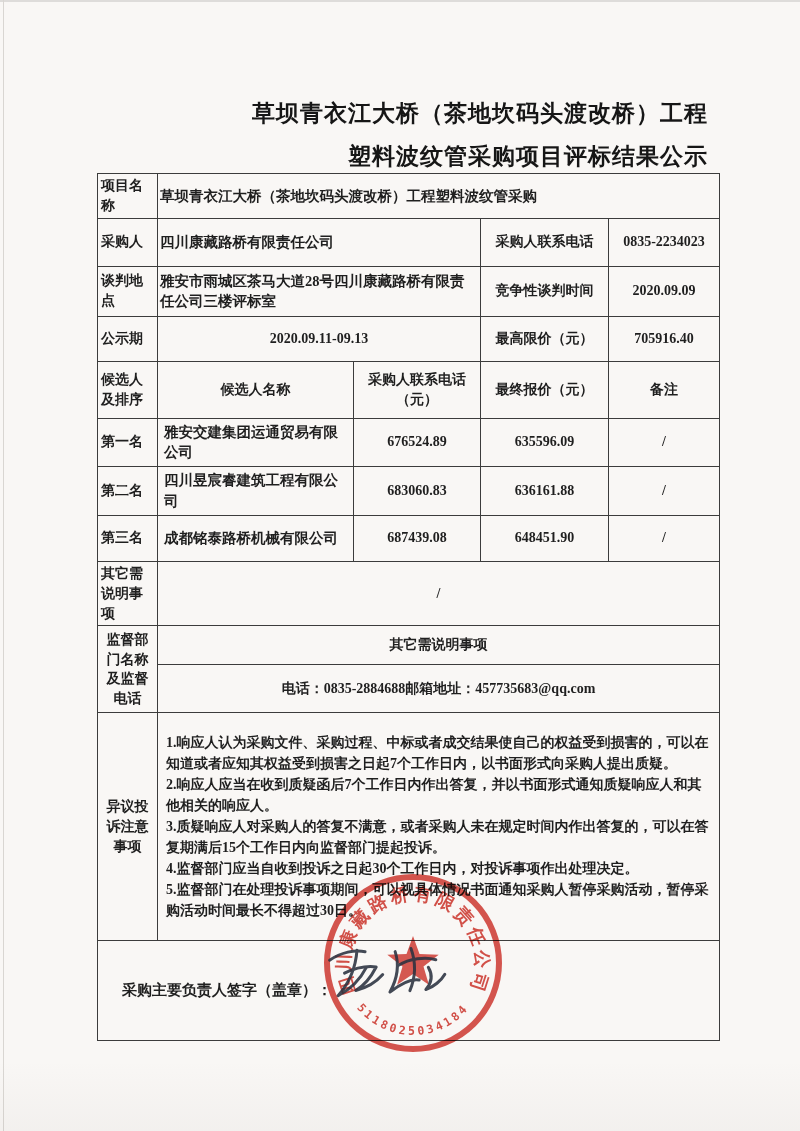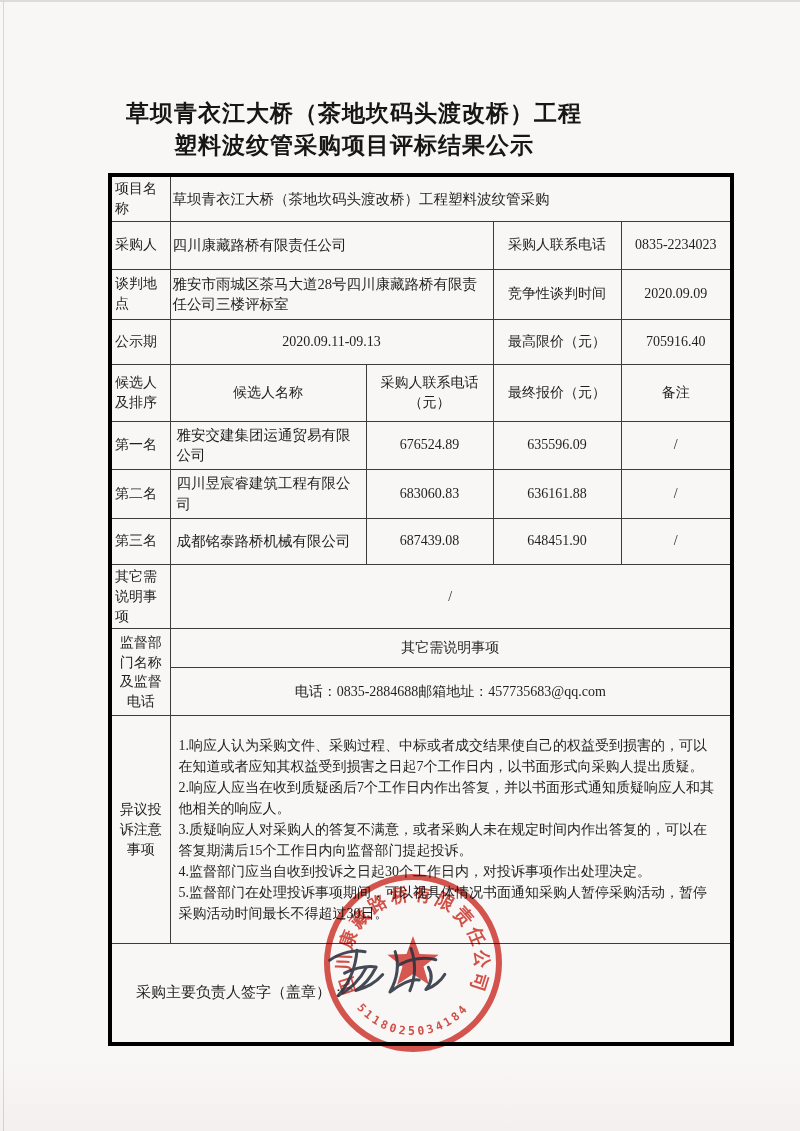--- a/index.html
+++ b/index.html
@@ -8,31 +8,32 @@
     background:#f9f7f5;
     font-family:"Liberation Serif", serif;
     color:#1f1f1f;
   }
   .scan-top-edge{position:absolute;left:0;top:0;width:100%;height:2px;background:#c9c6c2;opacity:.55;}
   .scan-left-edge{position:absolute;left:3px;top:0;width:1px;height:100%;background:#d9d6d2;}
   .scan-shade{position:absolute;left:0;bottom:0;width:100%;height:70px;
     background:linear-gradient(180deg, rgba(0,0,0,0) 0%, rgba(120,110,105,.05) 100%);}
 
   .doc-title{
-    position:absolute;left:0;width:708px;text-align:center;
+    position:absolute;left:0;width:708px;text-align:right;
     font-family:"Liberation Sans", sans-serif;
     font-weight:700;font-size:23px;letter-spacing:1px;color:#161616;
   }
   .doc-title.l1{top:98px;}
-  .doc-title.l2{top:130px;}
+  .doc-title.l2{top:141px;}
 
   table.result{
-    position:absolute;left:108px;top:173px;width:622px;
+    position:absolute;left:97px;top:173px;width:622px;
     border-collapse:collapse;table-layout:fixed;
-    border:4px solid #000000;
+    border:1px solid #000000;
+    font-weight:bold;
   }
   td{
     border:1px solid #3c3c3c;
     font-size:14px;line-height:1.42;
     padding:2px 5px;vertical-align:middle;
     word-break:break-all;
   }
   td.lbl{padding-left:3px;padding-right:2px;text-align:left;}
   td.lbl-c{text-align:center;padding-left:2px;padding-right:2px;}
   td.c{text-align:center;}

